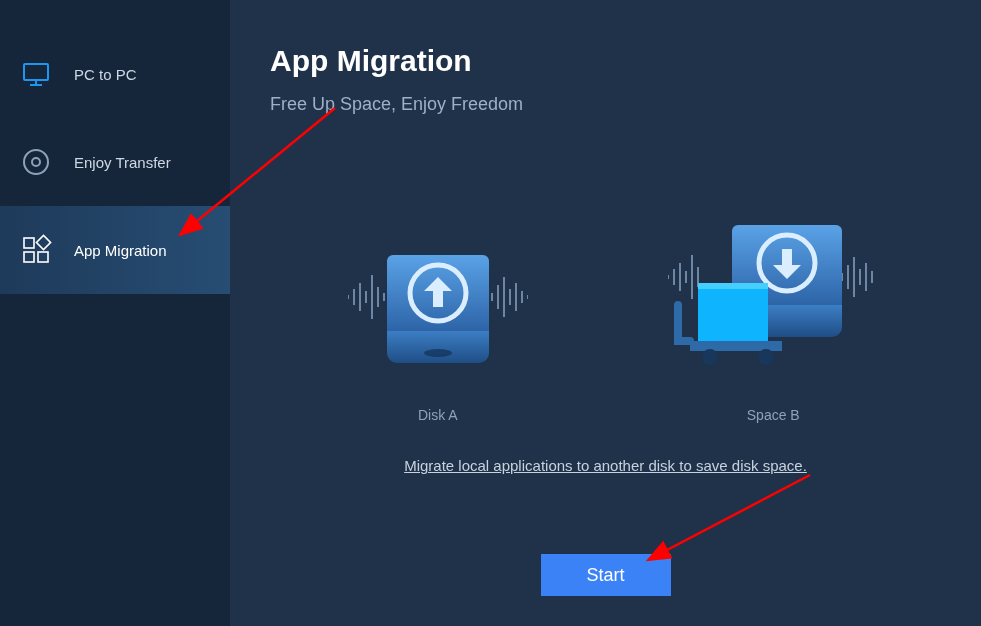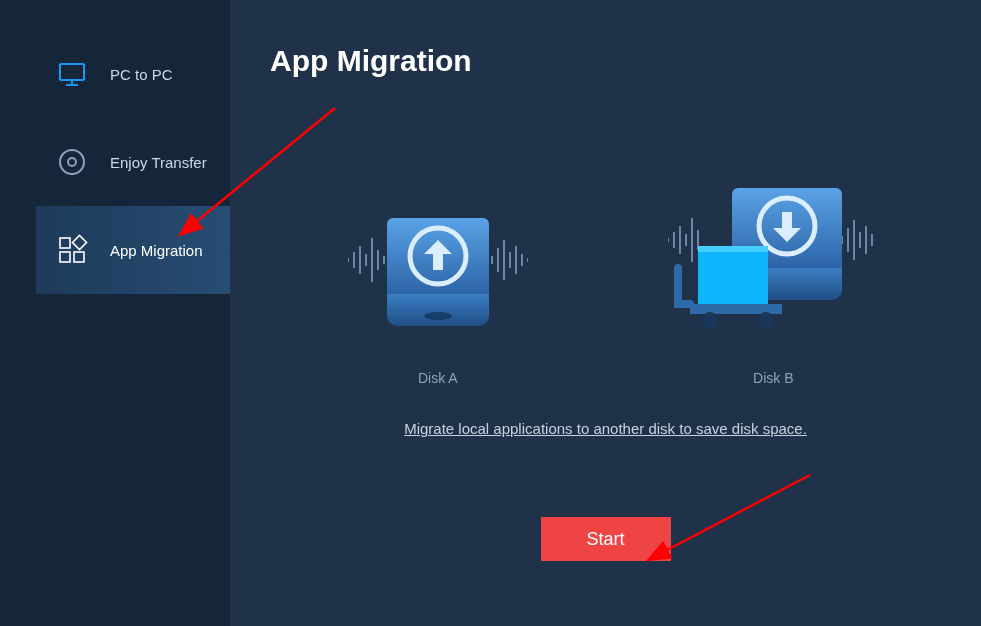--- a/index.html
+++ b/index.html
@@ -11,21 +11,20 @@
     display: flex;
     overflow: hidden;
     position: relative;
   }
   .sidebar {
     width: 230px;
     background: #15263b;
     display: flex;
     flex-direction: column;
     padding-top: 30px;
-    padding-left: 36px;
   }
   .sidebar-item {
     display: flex;
     align-items: center;
     height: 88px;
     padding-left: 20px;
     cursor: pointer;
     color: #cdd8e4;
     font-size: 15px;
   }
@@ -78,21 +77,21 @@
   }
   .description {
     text-align: center;
     margin-top: 34px;
     color: #c7d2df;
     font-size: 15px;
     text-decoration: underline;
   }
   .start-btn {
     margin: 80px auto 0 auto;
-    background: #ef4444;
+    background: #3b82f6;
     color: #fff;
     border: none;
     font-size: 18px;
     width: 130px;
     height: 44px;
     cursor: pointer;
     display: block;
   }
   
   .anno-svg {
@@ -137,20 +136,21 @@
         <rect x="18.5" y="3.5" width="10" height="10" transform="rotate(45 23.5 8.5)" fill="none" stroke="#fff" stroke-width="1.6"></rect>
       </svg>
     </span>
     <span>App Migration</span>
   </div>
 
 </div>
 
 <div class="main">
   <div class="page-title">App Migration</div>
+  <div class="page-subtitle">Free Up Space, Enjoy Freedom</div>
 
   <div class="disk-row">
 
     <div class="disk-col">
       <span>
         <svg width="180" height="150" viewBox="0 0 180 150">
 
           <g stroke="#6d86a3" stroke-width="2">
             <line x1="0" y1="70" x2="0" y2="74"></line>
               <line x1="6" y1="64" x2="6" y2="80"></line>
@@ -224,21 +224,21 @@
           <path d="M119 74 l-14 -14 h9 v-16 h10 v16 h9 z" fill="#dbeeff"></path>
 
           <rect x="30" y="78" width="70" height="58" fill="#0fb4ff"></rect>
           <rect x="30" y="78" width="70" height="6" fill="#45cfff"></rect>
           <path d="M22 136 h92 v10 h-92 z" fill="#2f6aa8"></path>
           <circle cx="42" cy="152" r="8" fill="#18375a"></circle>
           <circle cx="98" cy="152" r="8" fill="#18375a"></circle>
           <path d="M22 136 l-12 0 l0 -36" stroke="#2f6aa8" stroke-width="8" fill="none" stroke-linecap="round"></path>
         </svg>
       </span>
-      <div class="disk-label">Disk B</div>
+      <div class="disk-label">Space B</div>
     </div>
 
   </div>
 
   <div class="description">Migrate local applications to another disk to save disk space.</div>
 
   <button class="start-btn">Start</button>
 </div>
 
 <svg class="anno-svg">

